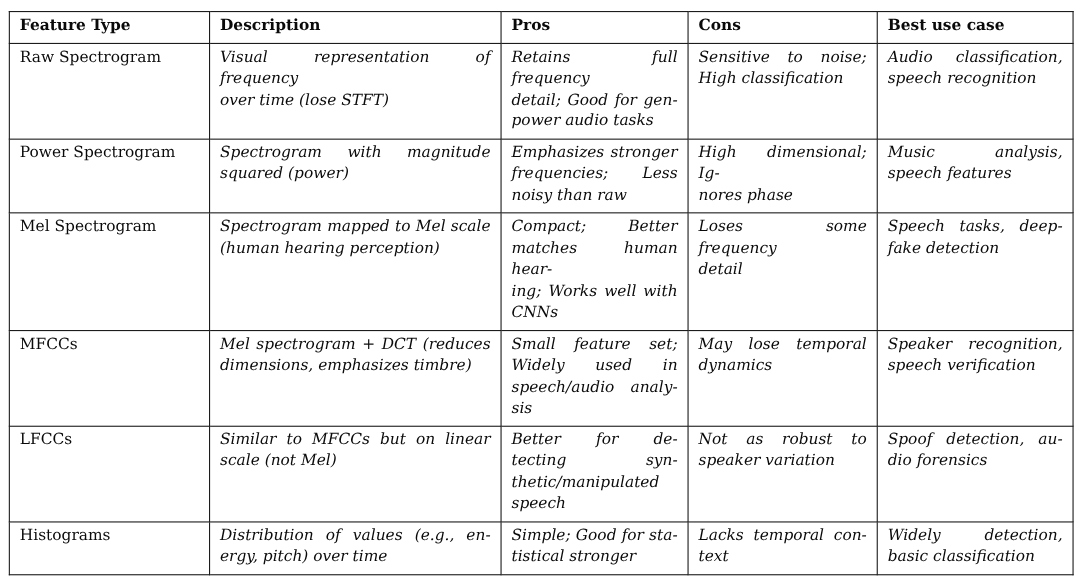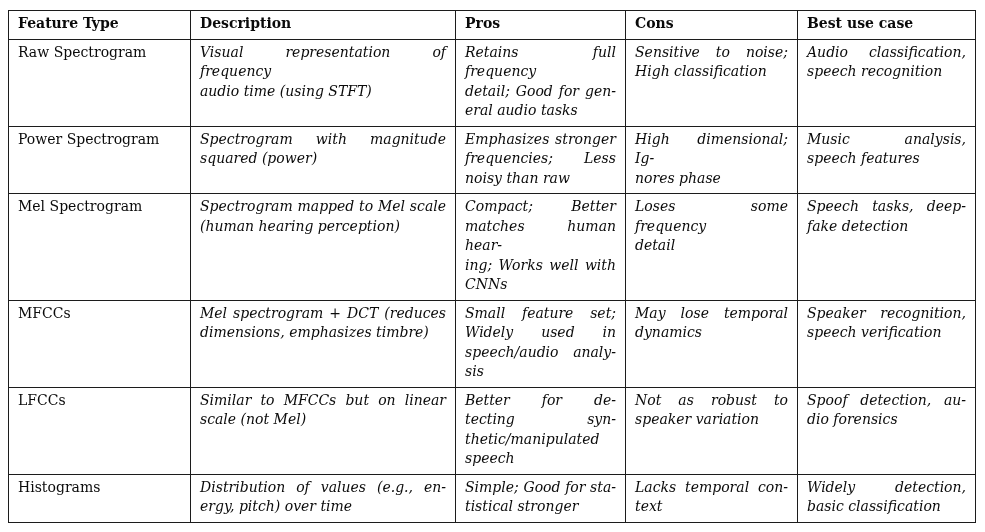--- a/index.html
+++ b/index.html
@@ -89,26 +89,26 @@
           <th>Pros</th>
           <th>Cons</th>
           <th>Best use case</th>
         </tr>
       </thead>
     <tbody>
         <tr>
           <td class="feature">Raw Spectrogram</td>
           <td>
             <div class="ln">Visual representation of frequency</div>
-            <div class="ln">audio time (using STFT)</div>
+            <div class="ln">over time (lose STFT)</div>
           </td>
           <td>
             <div class="ln">Retains full frequency</div>
             <div class="ln">detail; Good for gen-</div>
-            <div class="ln">eral audio tasks</div>
+            <div class="ln">power audio tasks</div>
           </td>
           <td>
             <div class="ln">Sensitive to noise;</div>
             <div class="ln">High classification</div>
           </td>
           <td>
             <div class="ln">Audio classification,</div>
             <div class="ln">speech recognition</div>
           </td>
         </tr>

